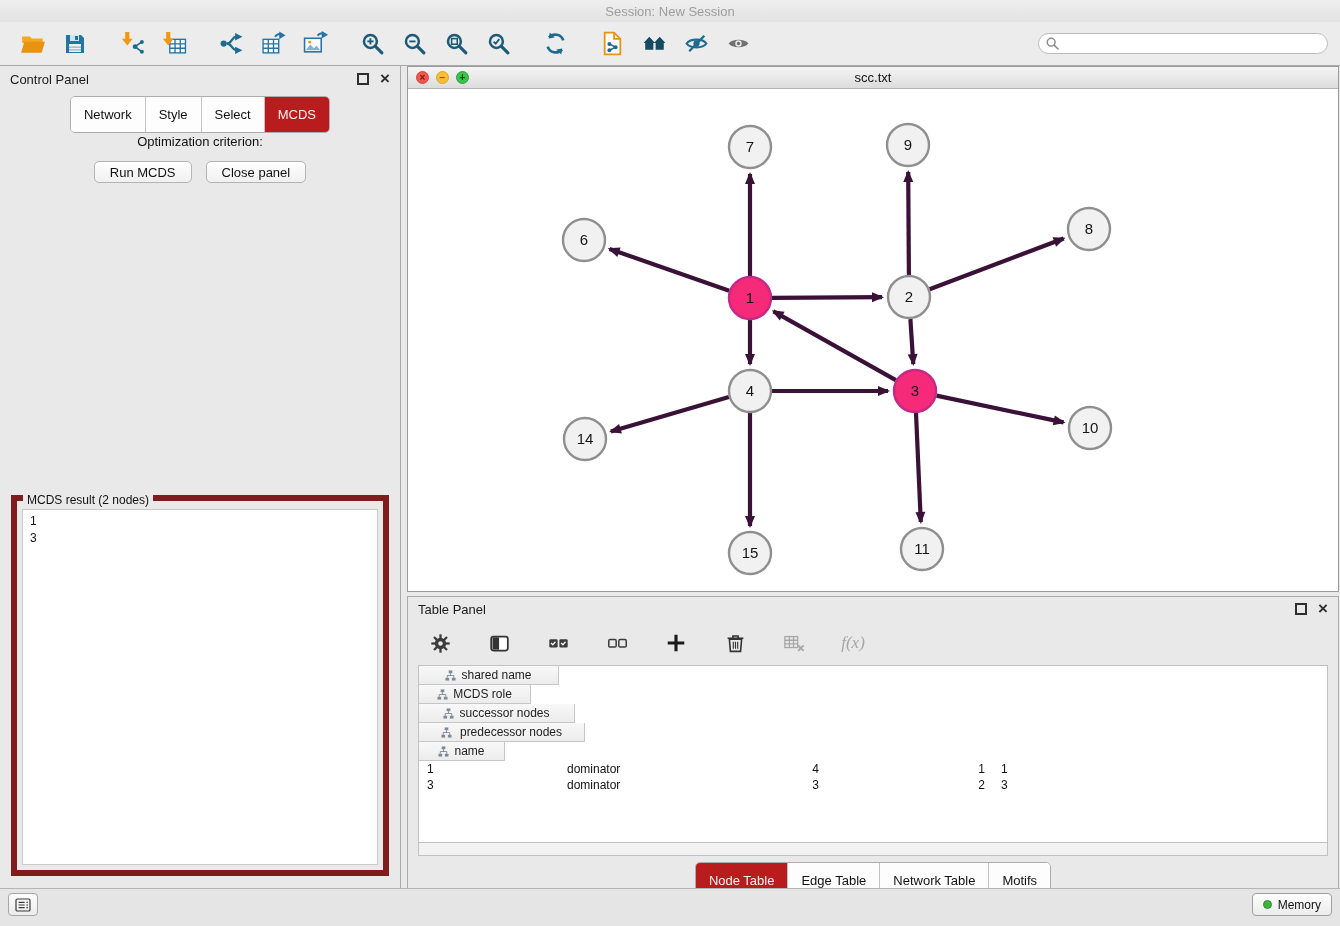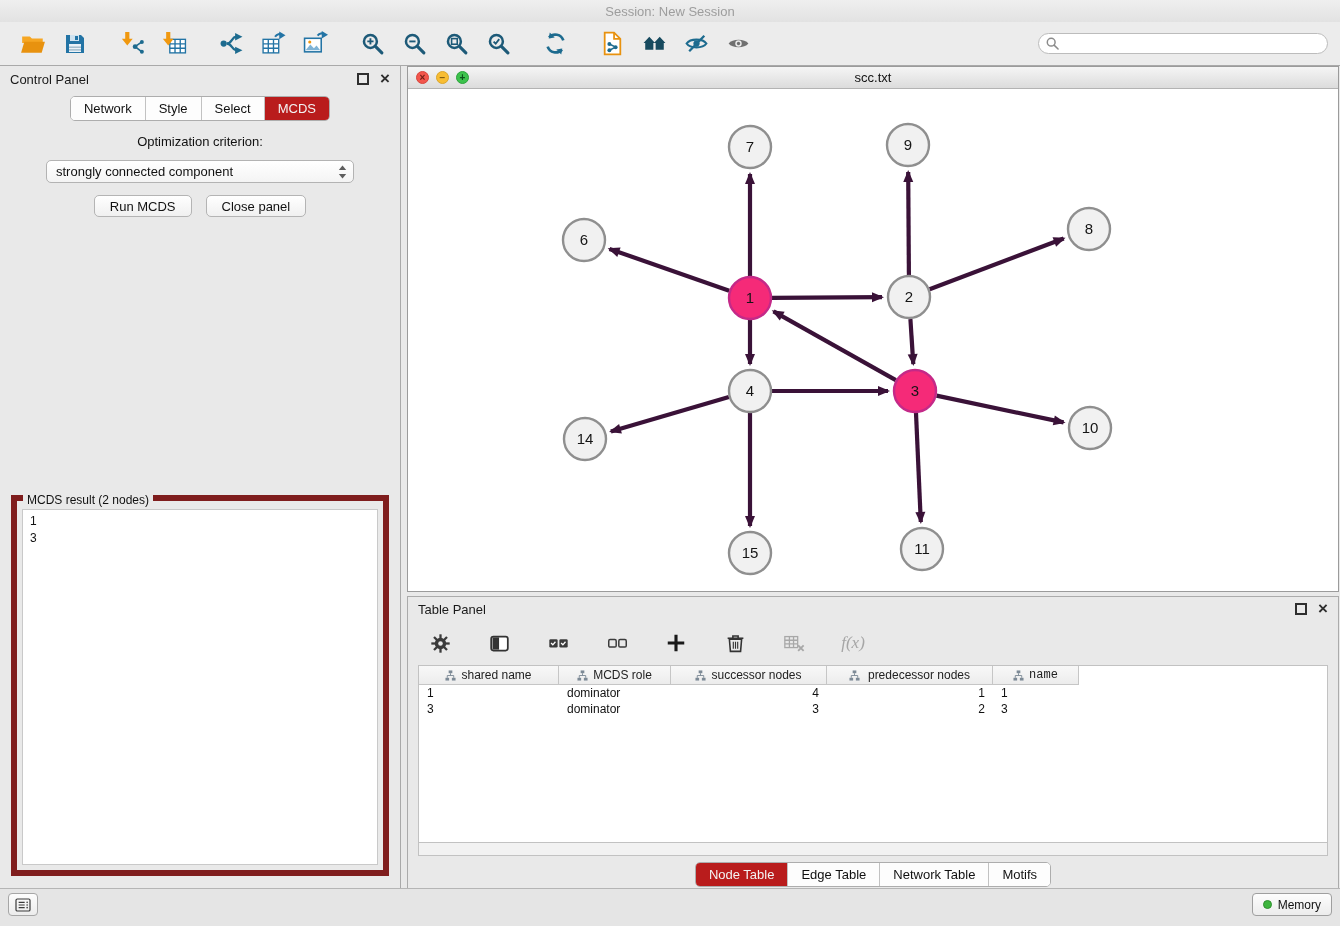--- a/index.html
+++ b/index.html
@@ -29,21 +29,21 @@
                    background:#e9e9e9; border-right:1px solid #a9a9a9; box-sizing:border-box; }
   .panel-header { height:26px; display:flex; align-items:center; padding:0 10px; font-size:13px; color:#1a1a1a; }
   .ph-icons { margin-left:auto; display:flex; gap:11px; align-items:center; }
   .float-ic { width:8px; height:8px; border:2px solid #2e2e2e; display:inline-block; }
   .close-ic { font-size:17px; font-weight:bold; color:#2e2e2e; line-height:12px; }
 
   .seg-row { text-align:center; margin-top:4px; }
   .seg { display:inline-flex; border:1px solid #adadad; border-radius:5px; overflow:hidden;
          background:#fff; vertical-align:middle; }
   .seg button { font-size:13px; font-family:inherit; padding:3px 13px; background:#fdfdfd; border:none;
-                border-left:1px solid #c2c2c2; color:#111; height:23px; line-height:15px; }
+                border-left:1px solid #c2c2c2; color:#111; height:35px; line-height:15px; }
   .seg button:first-child { border-left:none; }
   .seg button.active { background:#b91c1c; color:#f3f3f3; }
 
   .cp-body { position:absolute; top:68px; left:0; right:0; text-align:center; }
   .opt-label { font-size:13px; color:#111; margin-bottom:11px; }
   .dropdown { width:308px; margin:0 auto; height:23px; border:1px solid #b3b3b3; border-radius:5px;
               background:linear-gradient(#ffffff,#f4f4f4); display:flex; align-items:center;
               padding:0 6px 0 9px; box-sizing:border-box; font-size:13px; color:#111; }
   .dropdown .dval { flex:1; text-align:left; }
   .btnrow { margin-top:12px; display:flex; justify-content:center; gap:14px; }
@@ -75,21 +75,21 @@
 
   
   .tablepanel { position:absolute; left:6px; right:1px; top:530px; bottom:6px; background:#e9e9e9;
                 border:1px solid #ababab; box-sizing:border-box; }
   .tp-header { height:24px; display:flex; align-items:center; padding:0 10px; font-size:13px; color:#1a1a1a; }
   .tp-toolbar { height:44px; display:flex; align-items:center; padding:0 18px; }
   .ttbtn { background:transparent; border:none; padding:0; margin-right:31px; width:28px; height:28px;
            display:flex; align-items:center; justify-content:center; }
   .fx { font-family:"Liberation Serif", serif; font-style:italic; font-size:17px; color:#a6a6a6; }
   .ttable { margin:0 10px; background:#fff; border:1px solid #c2c2c2; height:176px; overflow:hidden; }
-  .thead { display:flex; }
+  .thead { display:flex;flex-direction:column; }
   .thcell { box-sizing:border-box; height:19px; display:flex; align-items:center; justify-content:center;
             gap:5px; background:linear-gradient(#f8f8f8,#ececec); border-right:1px solid #c6c6c6;
             border-bottom:1px solid #c6c6c6; font-size:12px; color:#222; flex:none; }
   .thfill { flex:1; background:#fff; }
   .trow { display:flex; height:16px; align-items:center; font-size:12px; color:#111; }
   .tcell { box-sizing:border-box; padding:0 8px; white-space:nowrap; flex:none; }
   .hscroll { margin:0 10px; height:13px; background:#f2f2f2; border:1px solid #c2c2c2; border-top:none;
              box-sizing:border-box; }
   .tp-tabs-row { text-align:center; margin-top:6px; }
 
@@ -263,27 +263,20 @@
   <div class="seg-row">
     <div class="seg" id="cp-tabs">
         <button>Network</button>
         <button>Style</button>
         <button>Select</button>
         <button class="active">MCDS</button>
       </div>
   </div>
   <div class="cp-body">
     <div class="opt-label">Optimization criterion:</div>
-    <div class="dropdown">
-      <span class="dval">strongly connected component</span>
-      <svg width="9" height="14" viewBox="0 0 9 14">
-        <path d="M4.5 0.5L8.2 5H0.8z" fill="#5e5e5e"></path>
-        <path d="M4.5 13.5L0.8 9h7.4z" fill="#5e5e5e"></path>
-      </svg>
-    </div>
     <div class="btnrow">
       <button class="macbtn">Run MCDS</button>
       <button class="macbtn">Close panel</button>
     </div>
   </div>
   <div class="groupbox">
     <span class="legend">MCDS result (2 nodes)</span>
     <div class="result-list" id="mcds-results">
         <div>1</div>
         <div>3</div>
@@ -473,21 +466,21 @@
           </div>
           <div class="thcell" style="width: 166px; gap: 8px;">
             <svg width="11" height="11" viewBox="0 0 12 12">
               <rect x="4" y="0.5" width="4" height="3" fill="#7d8a96"></rect>
               <rect x="0.5" y="8.5" width="4" height="3" fill="#7d8a96"></rect>
               <rect x="7.5" y="8.5" width="4" height="3" fill="#7d8a96"></rect>
               <path d="M6 3.5v2.5M2.5 8.5V6h7v2.5" stroke="#7d8a96" fill="none"></path>
             </svg>
             <span>predecessor nodes</span>
           </div>
-          <div class="thcell" style="width: 86px; font-family: Liberation Mono, monospace;">
+          <div class="thcell" style="width: 86px;">
             <svg width="11" height="11" viewBox="0 0 12 12">
               <rect x="4" y="0.5" width="4" height="3" fill="#7d8a96"></rect>
               <rect x="0.5" y="8.5" width="4" height="3" fill="#7d8a96"></rect>
               <rect x="7.5" y="8.5" width="4" height="3" fill="#7d8a96"></rect>
               <path d="M6 3.5v2.5M2.5 8.5V6h7v2.5" stroke="#7d8a96" fill="none"></path>
             </svg>
             <span>name</span>
           </div>
           <div class="thfill"></div>
         </div>

